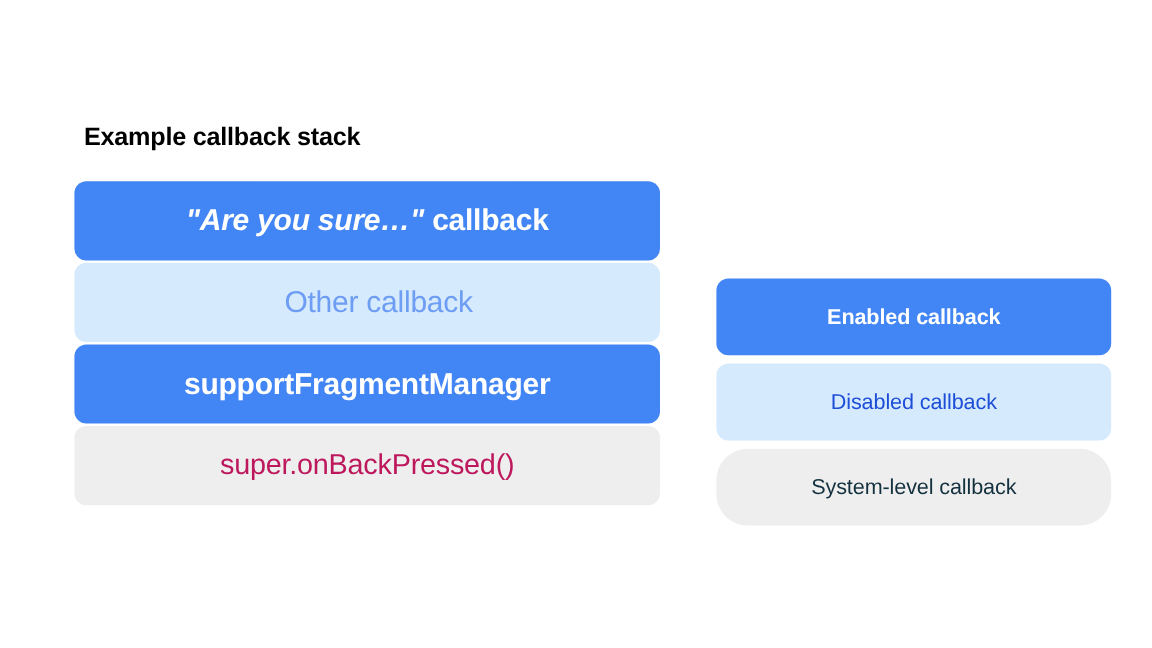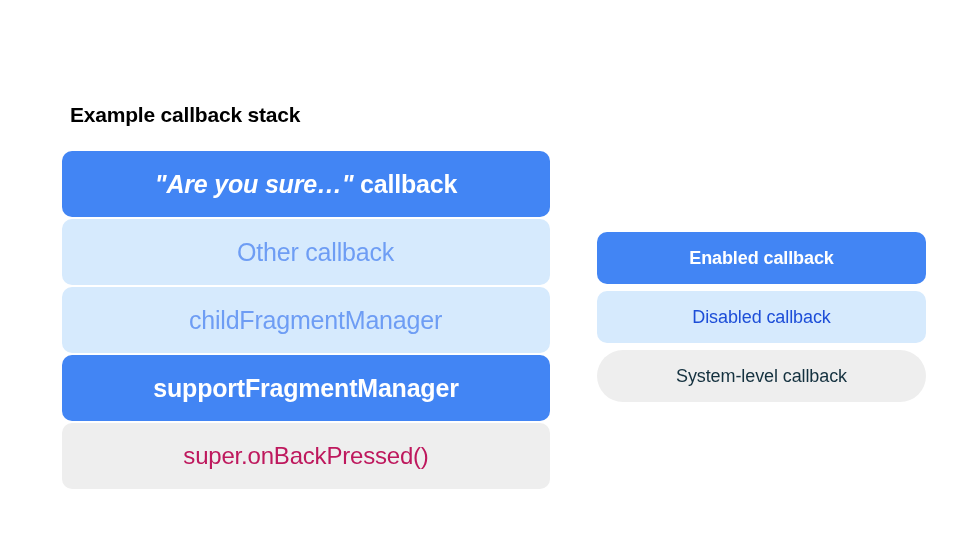--- a/index.html
+++ b/index.html
@@ -110,21 +110,21 @@
     color: #000000;
     line-height: 23px;
     margin: 0 0 17px 4px;
     letter-spacing: -0.1px;
     white-space: nowrap;
   }
 
   .key-card {
     box-sizing: border-box;
     width: 329px;
-    height: 52px;
+    height: 64px;
     border-radius: 10px;
     display: flex;
     align-items: center;
     justify-content: center;
     margin-bottom: 7px;
     text-align: center;
     padding: 0 12px;
     white-space: nowrap;
     overflow: hidden;
   }
@@ -161,23 +161,20 @@
     <h1 class="section-title">Example callback stack</h1>
 
     <div class="card enabled">
       <span class="label"><span class="quoted">"Are you sure…"</span><span class="plain-after"> callback</span></span>
     </div>
 
     <div class="card disabled">
       <span class="label">Other callback</span>
     </div>
 
-    <div class="card disabled">
-      <span class="label">childFragmentManager</span>
-    </div>
 
     <div class="card enabled">
       <span class="label">supportFragmentManager</span>
     </div>
 
     <div class="card system">
       <span class="label">super.onBackPressed()</span>
     </div>
 
   </div>

